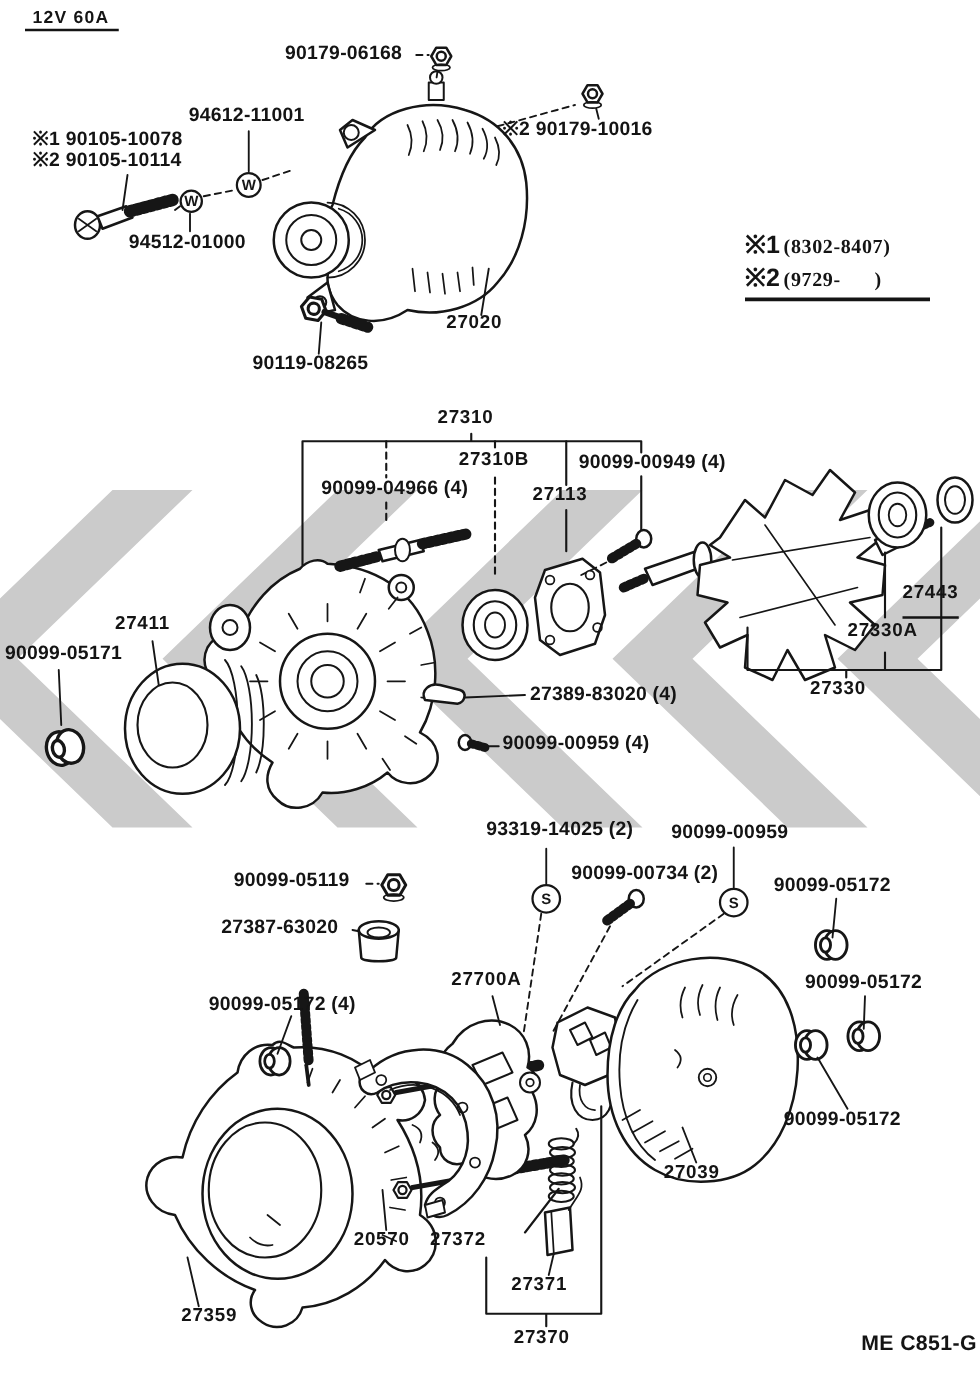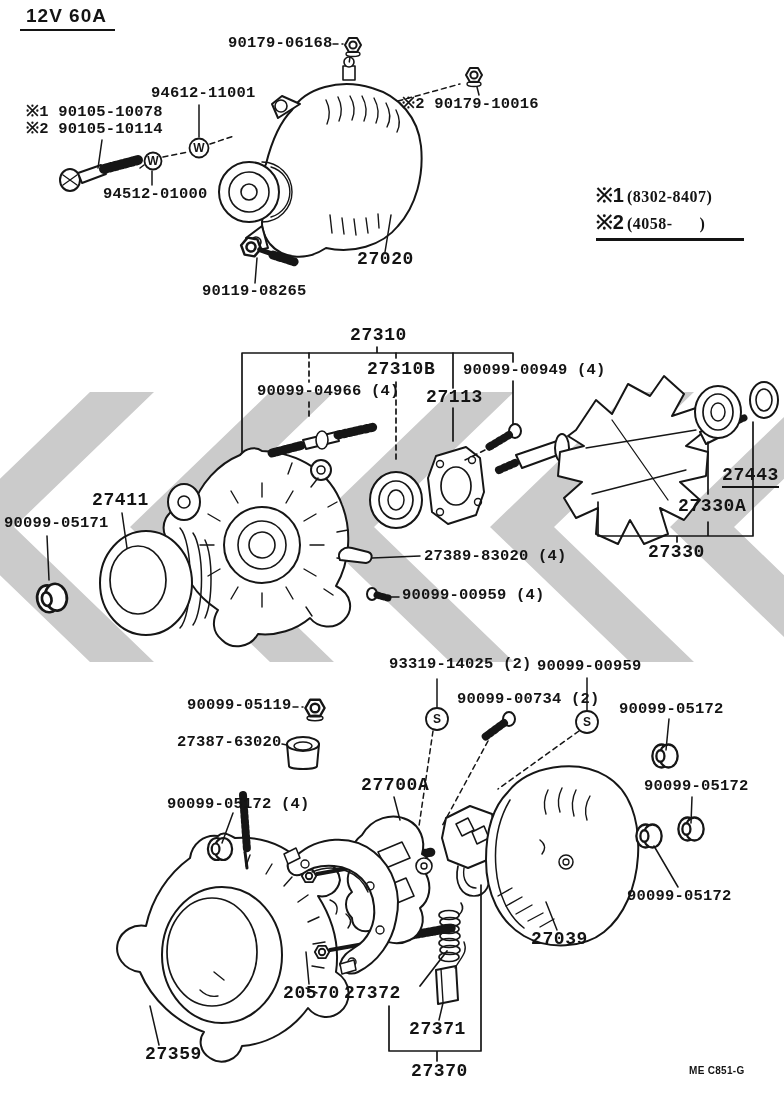--- a/index.html
+++ b/index.html
@@ -1,30 +1,30 @@
 <!DOCTYPE html>
 <html><head>
 <meta charset="utf-8">
 <style>
   html,body{margin:0;padding:0;background:#ffffff;}
   .page{position:relative;width:784px;height:1106px;background:#fff;overflow:hidden;
         font-family:"Liberation Sans",sans-serif;color:#141414;}
   svg.art{position:absolute;left:0;top:0;}
   .lbl{position:absolute;font-weight:bold;font-size:15.5px;letter-spacing:.2px;
-       white-space:nowrap;line-height:1.05;font-family:Liberation Mono, monospace;}
-  .big{font-size:18px;letter-spacing:.6px;}
-  .ul{border-bottom:2.5px solid #141414;padding-bottom:1px;}
-  .title{position:absolute;left:20px;top:5px;font-weight:bold;font-size:19px;letter-spacing:1px;
+       white-space:nowrap;line-height:1.05;}
+  .big{font-size:15px;letter-spacing:.6px;}
+  .ul{border-bottom:2.5px solid #141414;padding-bottom:11px;}
+  .title{position:absolute;left:20px;top:5px;font-weight:bold;font-size:14px;letter-spacing:1px;
          border-bottom:2.5px solid #141414;padding:0 8px 2px 6px;text-align:right;}
   .notes{position:absolute;left:596px;top:181px;border-bottom:3px solid #141414;
          padding-bottom:3px;min-width:148px;}
   .note-row{display:flex;align-items:baseline;gap:3px;}
   .note-mark{font-size:20px;font-weight:bold;}
   .note-range{font-size:16px;font-weight:bold;white-space:pre;letter-spacing:.5px;font-family:Liberation Serif, serif;}
-  .footer{position:absolute;left:689px;top:1065px;font-weight:bold;font-size:10px;letter-spacing:.3px;}
+  .footer{position:absolute;left:689px;top:1065px;font-weight:bold;font-size:17px;letter-spacing:.3px;}
 </style>
 </head>
 <body>
 
 <div class="page">
 
 <svg class="art" width="784" height="1106" viewBox="0 0 784 1106">
 
   <g fill="#cbcbcb" stroke="none">
     <polygon points="90,392 154,392 14,527 154,662 90,662 -50,527"></polygon>
@@ -312,21 +312,21 @@
 
   <div class="title">12V 60A</div>
 
   <div class="notes">
     <div class="note-row">
       <span class="note-mark">※1</span>
       <span class="note-range">(8302-8407)</span>
     </div>
     <div class="note-row">
       <span class="note-mark">※2</span>
-      <span class="note-range">(4058-      )</span>
+      <span class="note-range">(9729-      )</span>
     </div>
   </div>
 
   <div class="lbl" style="left:228px;top:35px">90179-06168</div>
   <div class="lbl" style="left:151px;top:85px">94612-11001</div>
   <div class="lbl" style="left:26px;top:104px">※1 90105-10078</div>
   <div class="lbl" style="left:26px;top:121px">※2 90105-10114</div>
   <div class="lbl" style="left:103px;top:186px">94512-01000</div>
   <div class="lbl" style="left:402px;top:96px">※2 90179-10016</div>
   <div class="lbl big" style="left:357px;top:250px">27020</div>

